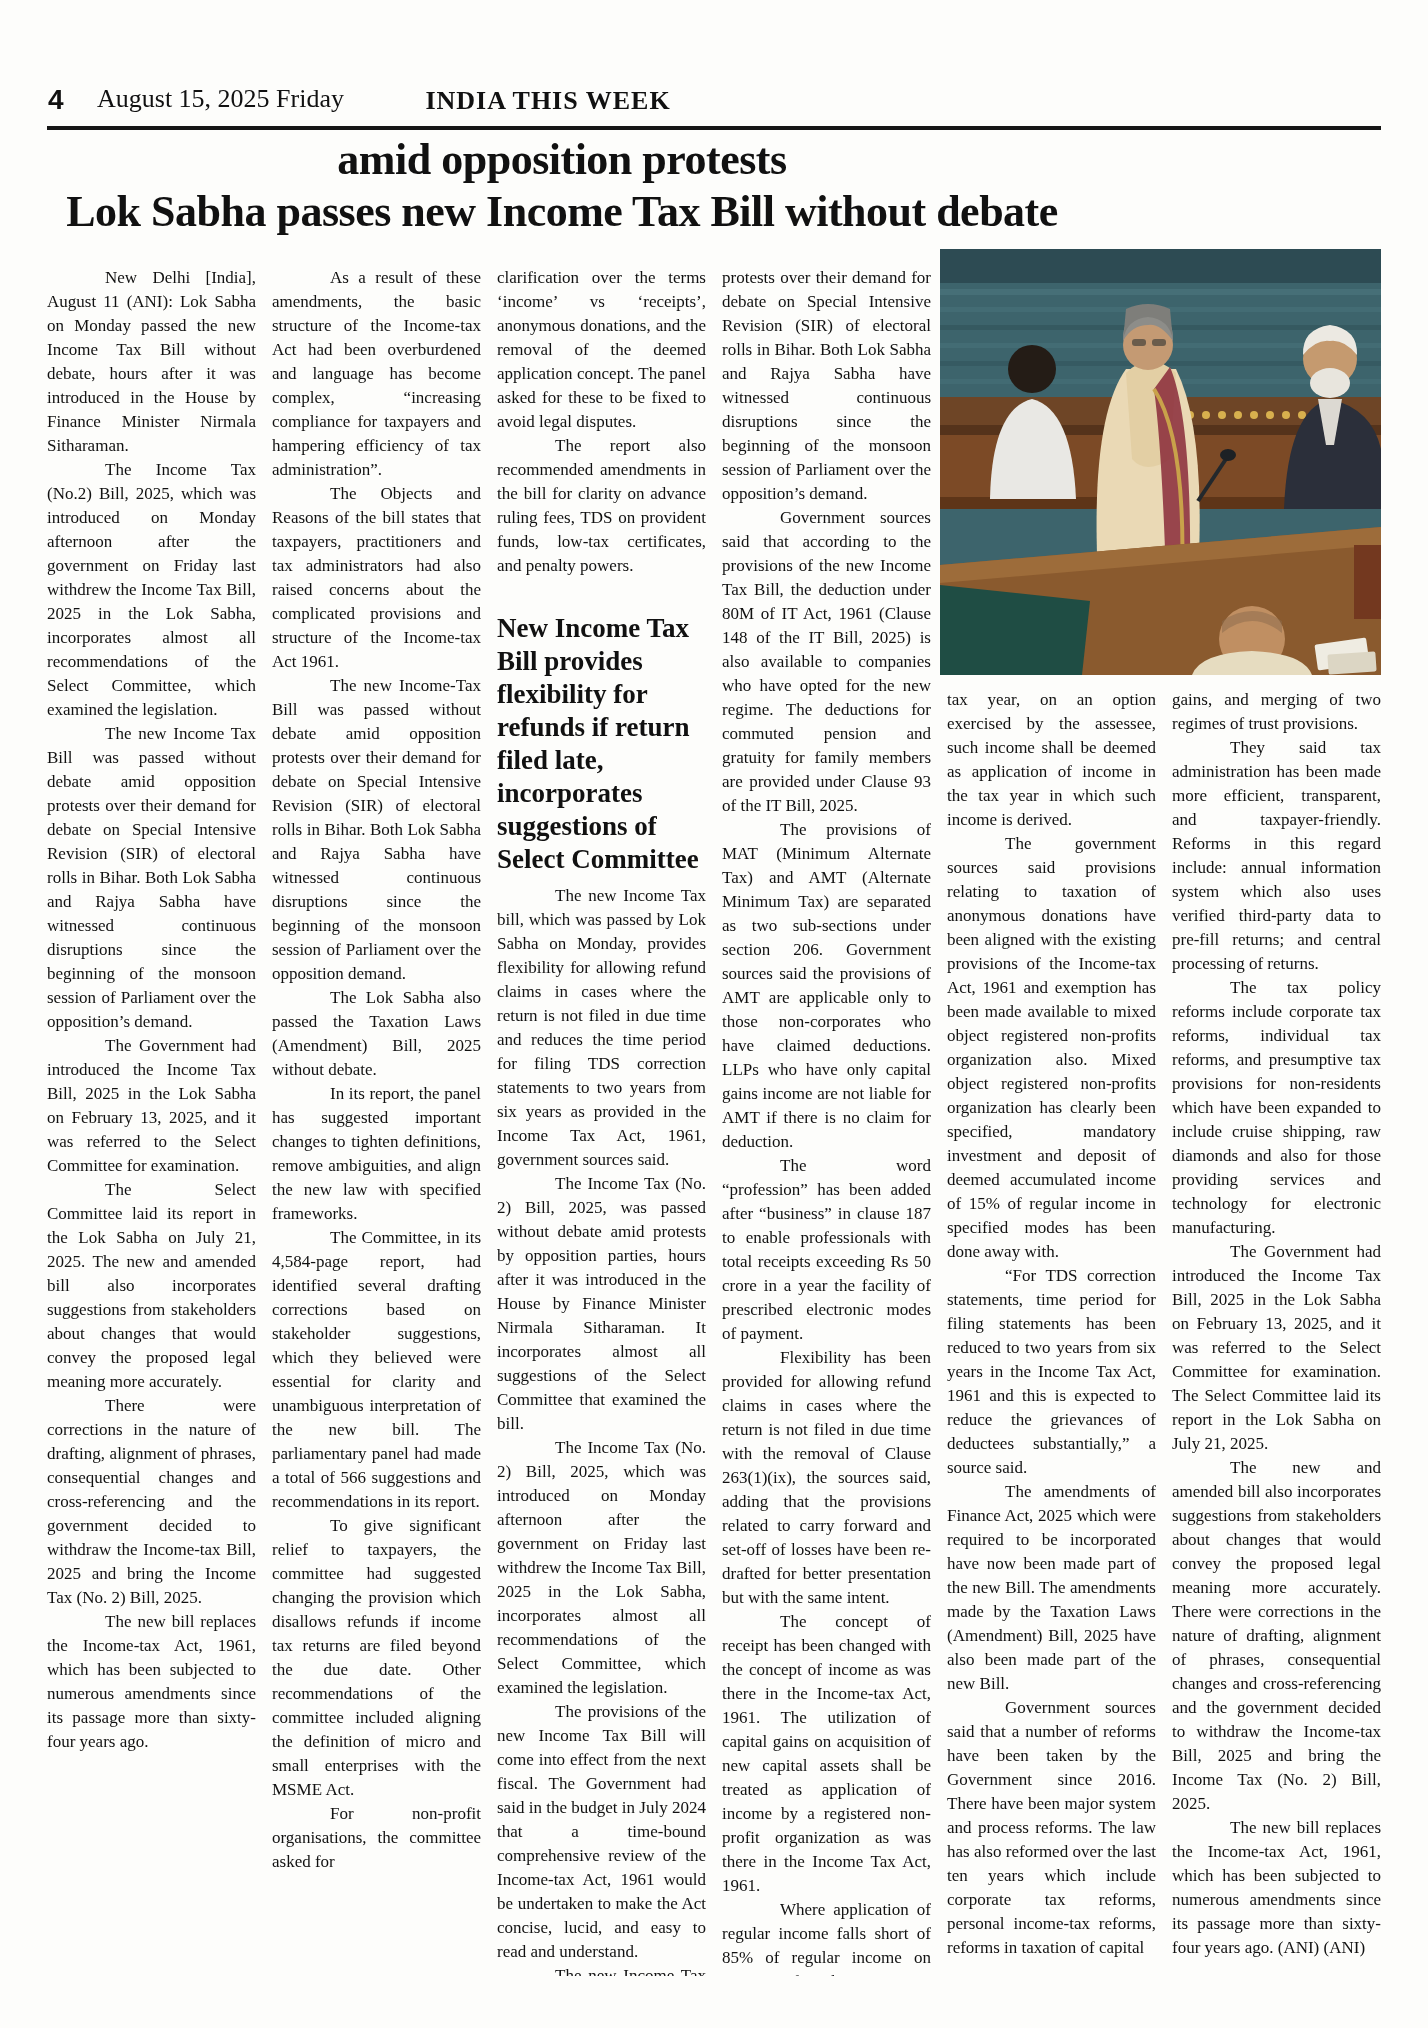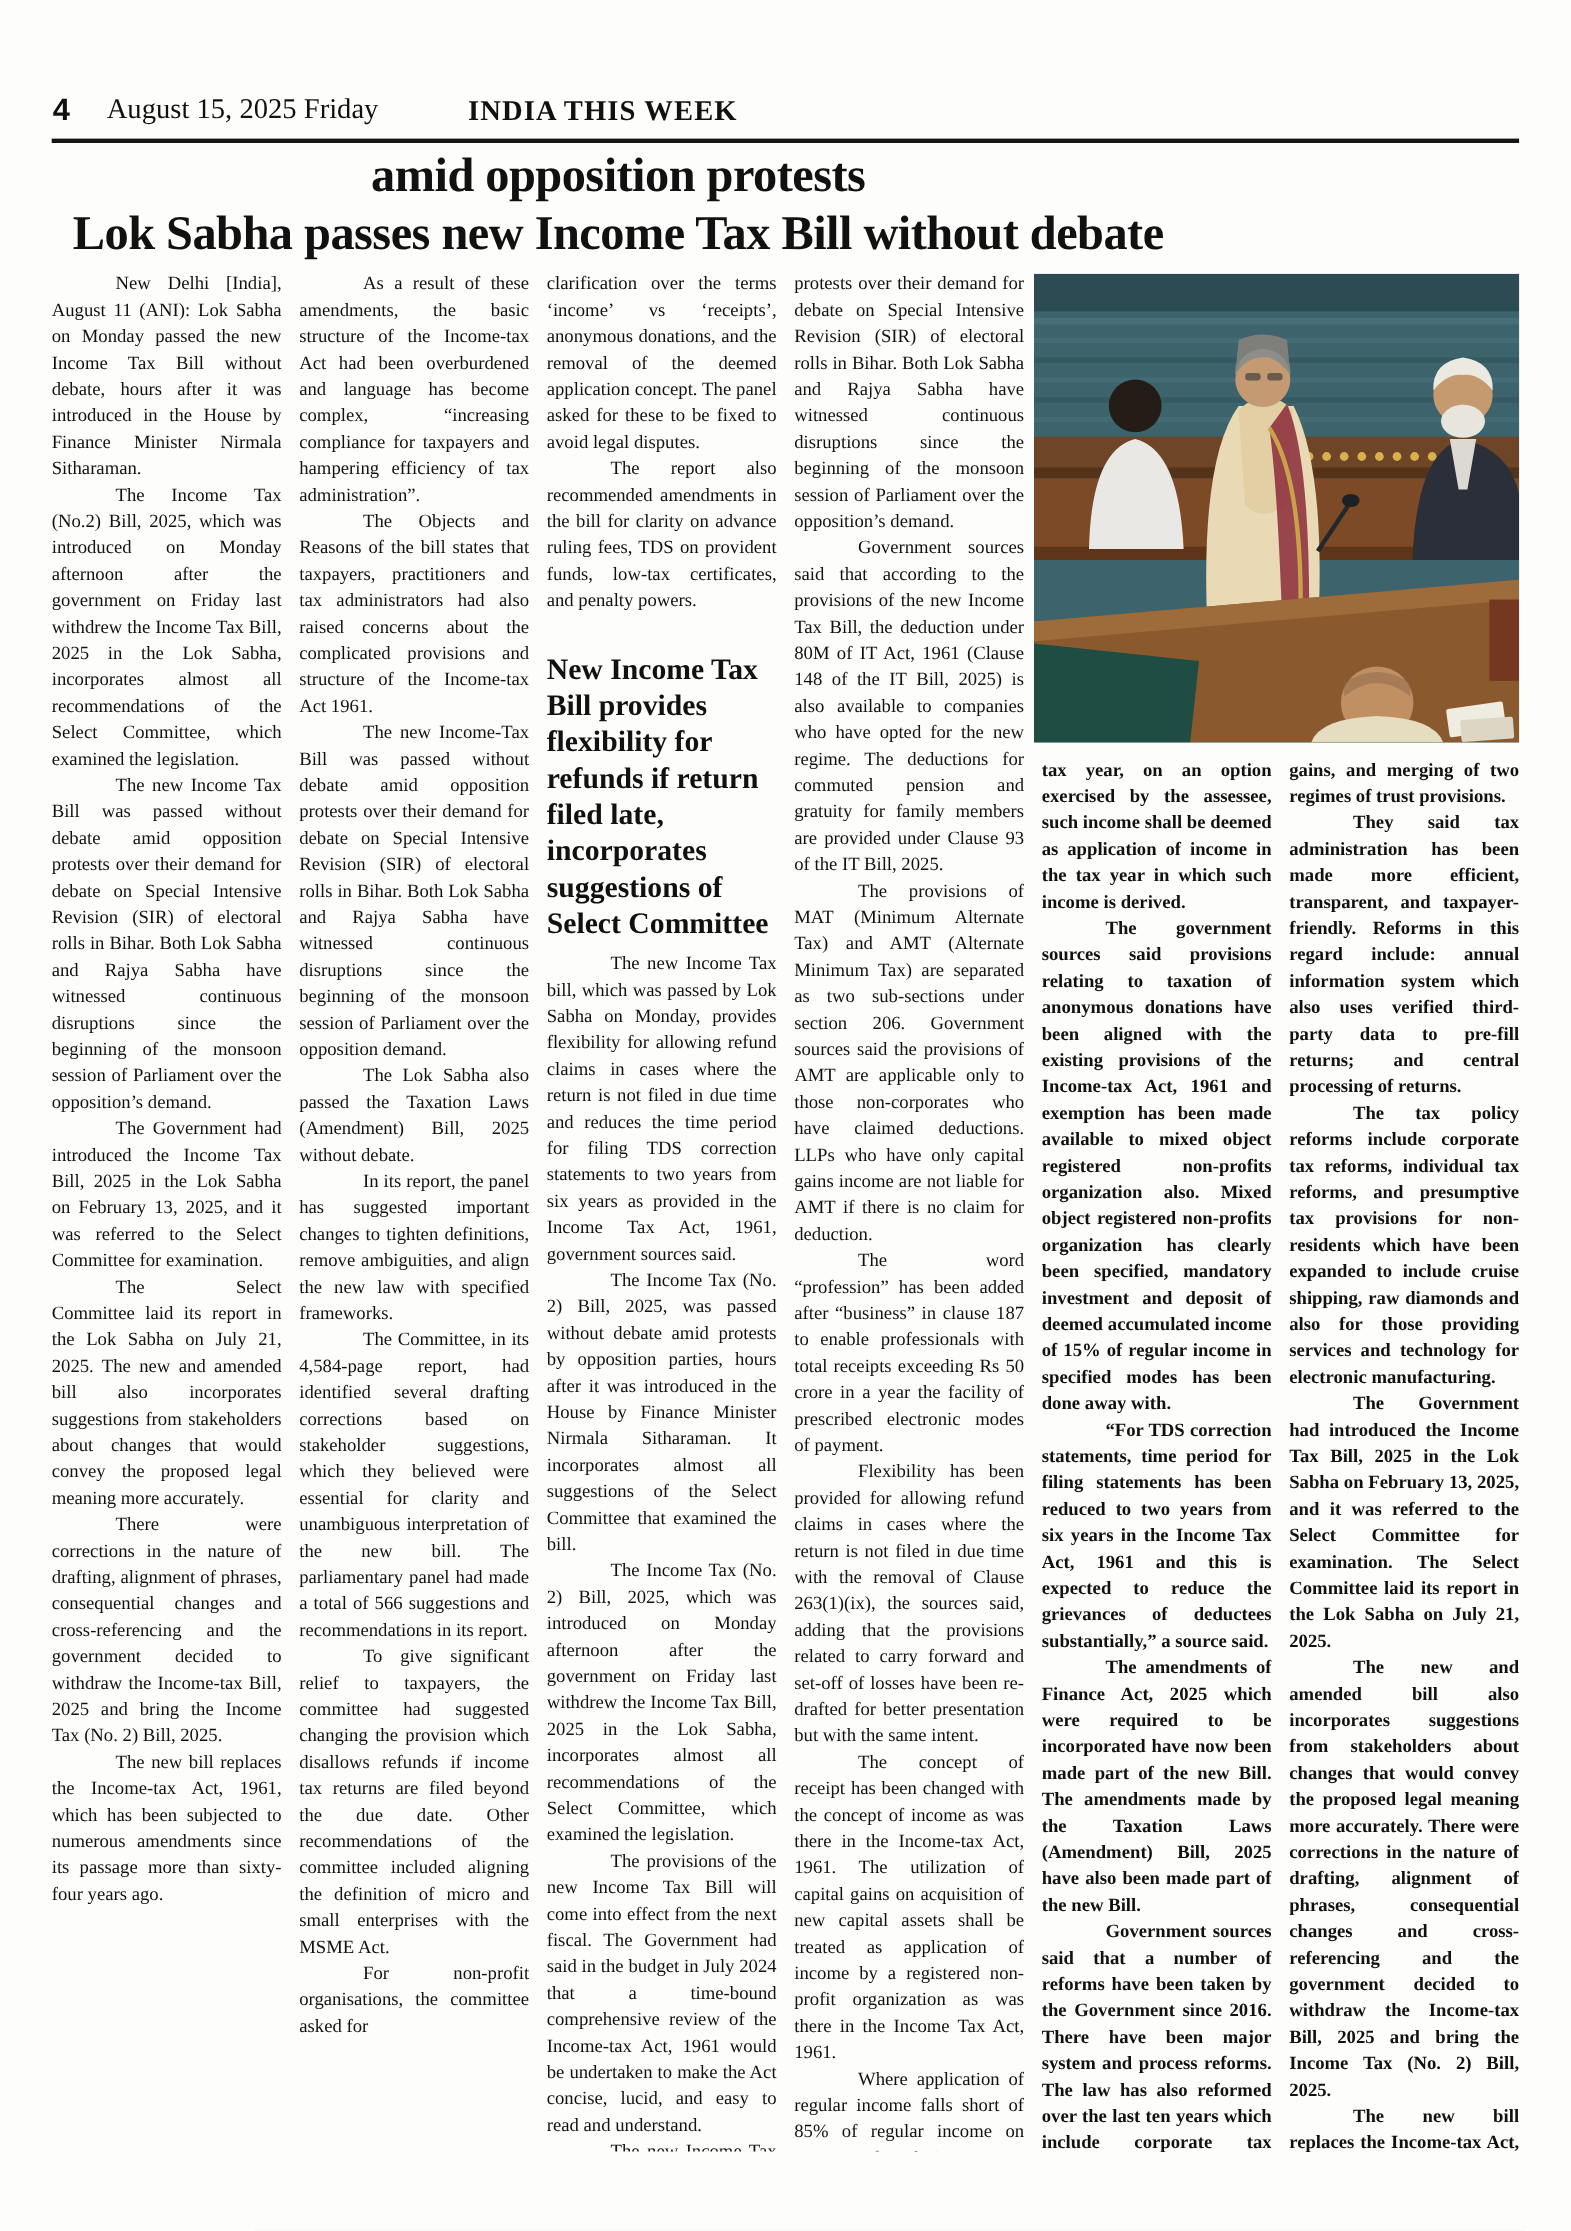--- a/index.html
+++ b/index.html
@@ -39,22 +39,22 @@
   }
   .headline span{display:block;white-space:nowrap;}
   
   .col{
     position:absolute;width:209px;
     text-align:justify;
     font-size:17px;line-height:24px;
     overflow:hidden;
     hyphens:auto;-webkit-hyphens:auto;
   }
-  .col-14{top:246px;height:1710px;}
-  .col-56{top:688px;height:1275px;font-weight:bold;}
+  .col-14{top:266px;height:1710px;}
+  .col-56{top:688px;height:1275px;}
   .c1{left:47px;}  .c2{left:272px;} .c3{left:497px;}
   .c4{left:722px;} .c5{left:947px;} .c6{left:1172px;}
   .col p{margin:0;}
   .col p.para{text-indent:58px;}
   .col p.para.noindent{text-indent:0;}
   .col p.subhead{
     font-weight:bold;
     font-size:27px;line-height:33px;
     text-align:left;text-indent:0;
     margin:34px 0 8px 0;

